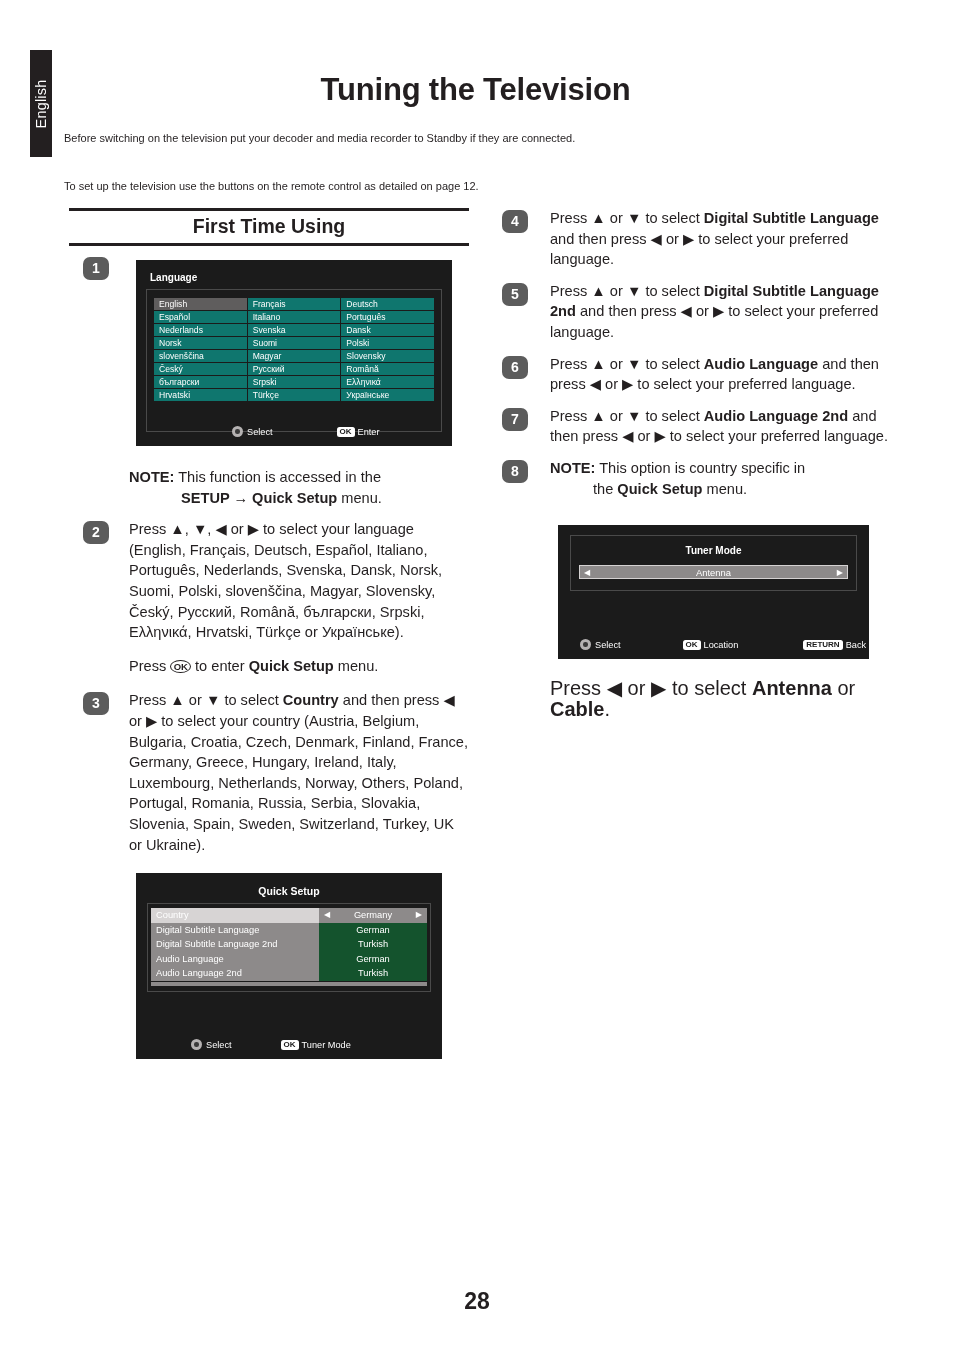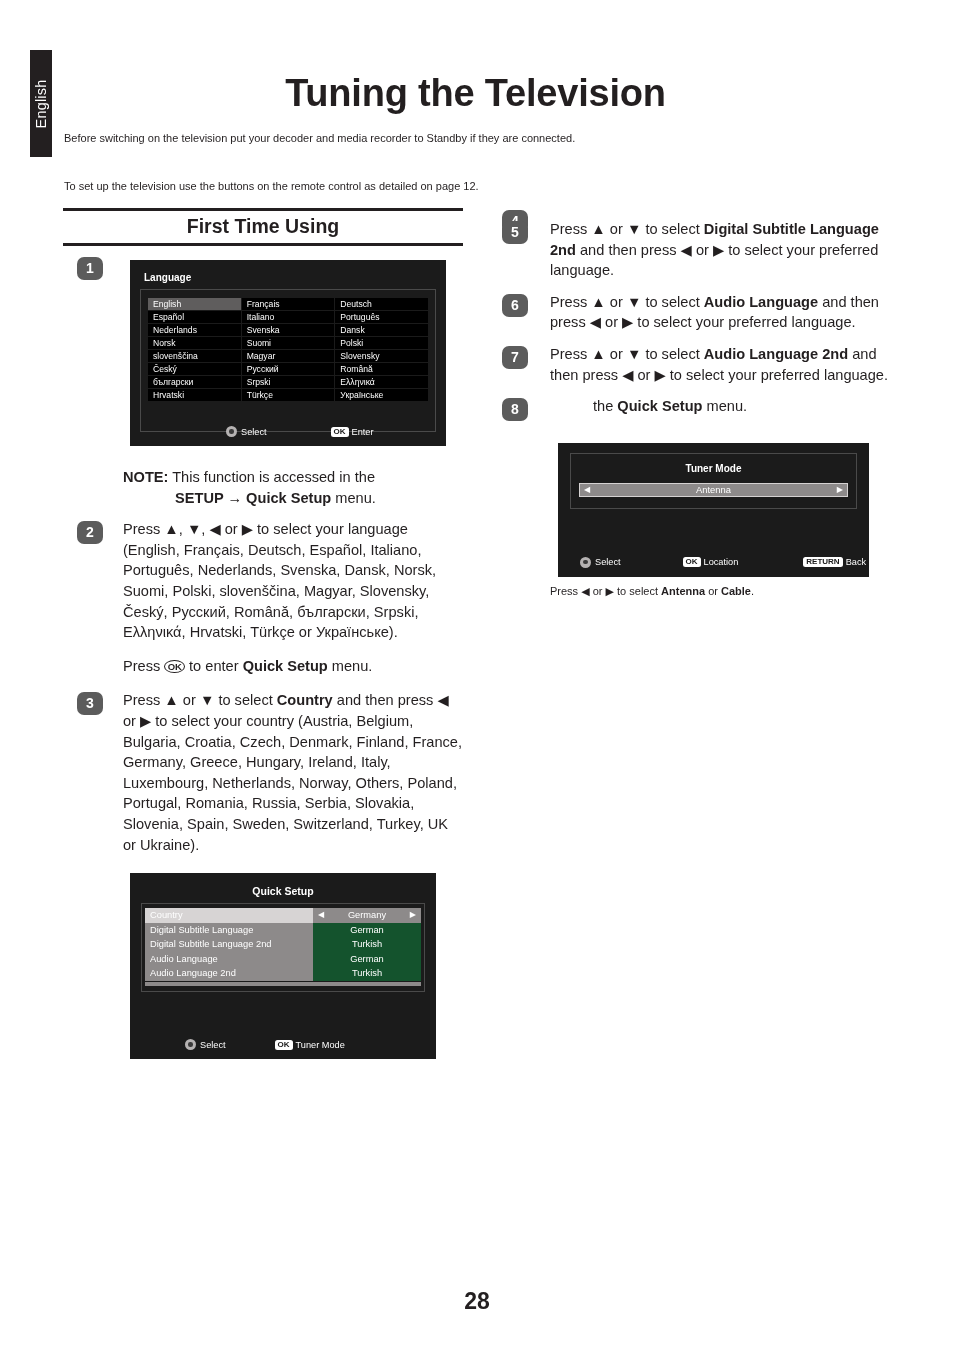--- a/index.html
+++ b/index.html
@@ -34,42 +34,42 @@
     letter-spacing: .2px;
   }
 
   
   .page-title {
     position: absolute;
     left: 63px;
     top: 72px;
     width: 825px;
     text-align: center;
-    font-size: 38px;
+    font-size: 31px;
     font-weight: bold;
     letter-spacing: -.2px;
   }
 
   
   .intro {
     position: absolute;
     left: 64px;
     width: 808px;
     font-size: 11px;
     line-height: 19.5px;
   }
   .intro.p1 { top: 129px; }
   .intro.p2 { top: 177px; }
 
   
   .col {
     position: absolute;
     top: 208px;
   }
-  .col-left  { left: 63px;  width: 400px; }
+  .col-left  { left: 69px;  width: 400px; }
   .col-right { left: 490px; width: 400px; }
 
   
   .sec-header {
     border-top: 3px solid #231f20;
     border-bottom: 3px solid #231f20;
     text-align: center;
     font-size: 19.5px;
     font-weight: bold;
     padding: 4px 0 5px 0;
@@ -144,21 +144,21 @@
     border: 1px solid #4a4a4a;
     padding: 8px 7px 6px 7px;
     height: 143px;
   }
   .lang-grid {
     display: grid;
     grid-template-columns: repeat(3, 1fr);
     gap: 1px;
   }
   .lang-cell {
-    background: #000000;
+    background: #0f766e;
     color: #ffffff;
     font-size: 8.6px;
     padding: 1px 0 1px 5px;
     height: 12px;
     line-height: 11px;
     white-space: nowrap;
     overflow: hidden;
   }
   .lang-cell.selected { background: #5f5d5d; }
 
@@ -287,23 +287,23 @@
     font-weight: bold;
     line-height: 11px;
     padding: 0 2.5px;
     vertical-align: 1px;
     letter-spacing: -.3px;
   }
   .power-glyph { font-size: 15px; vertical-align: -1px; }
 
   
   .after-shot {
-    font-size: 11px;
+    font-size: 20px;
     line-height: 20.6px;
-    margin: 4px 0 0 60px;
+    margin: 19px 0 0 60px;
   }
 
   
   .page-number {
     position: absolute;
     left: 0; right: 0;
     top: 1288px;
     text-align: center;
     font-size: 23px;
     font-weight: bold;
@@ -441,20 +441,23 @@
       </div>
     </div>
   </div>
 
 </div>
 
 <div class="col col-right">
 
   <div class="step">
     <div class="badge">4</div>
+    <div>
+      <span>Press ▲ or ▼ to select </span><b>Digital Subtitle Language</b><span> and then press ◀ or ▶ to select your preferred language.</span>
+    </div>
   </div>
 
   <div class="step">
     <div class="badge">5</div>
     <div>
       <span>Press ▲ or ▼ to select </span><b>Digital Subtitle Language 2nd</b><span> and then press ◀ or ▶ to select your preferred language.</span>
     </div>
   </div>
 
   <div class="step">
@@ -469,20 +472,21 @@
     <div>
       <span>Press ▲ or ▼ to select </span><b>Audio Language 2nd</b><span> and then press ◀ or ▶ to select your preferred language.</span>
     </div>
   </div>
 
   <div class="step" style="margin-bottom:6px;">
     <div class="badge">8</div>
   </div>
 
   <div class="note">
+    <span class="note-body"><b>NOTE:</b><span> This option is country specific in</span></span>
     <span class="note-cont"><span>the </span><b>Quick Setup</b><span> menu.</span></span>
   </div>
 
   <div class="osd osd-tuner">
     <div class="tm-box">
       <div class="tm-title">Tuner Mode</div>
       <div class="tm-value">
         <span class="arrow-l">◀</span>
         <span>Antenna</span>
         <span class="arrow-r">▶</span>

